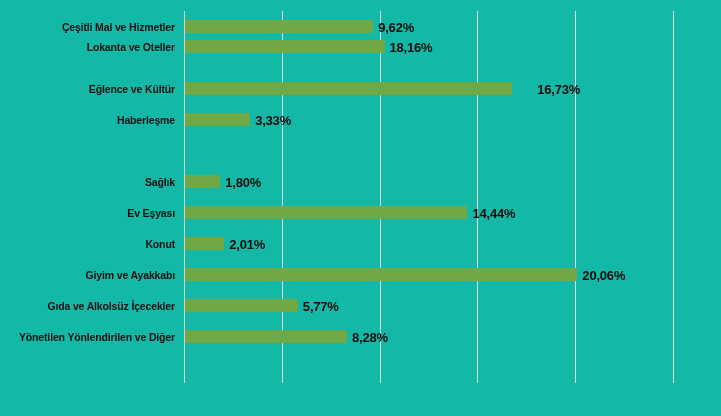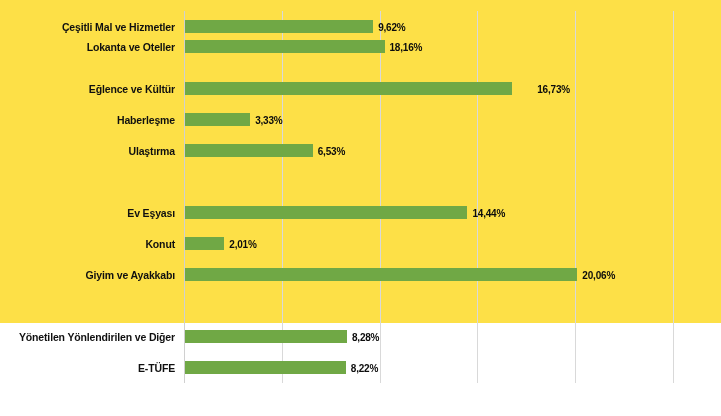--- a/index.html
+++ b/index.html
@@ -10,22 +10,22 @@
   body {
     width: 721px;
     height: 416px;
     font-family: "Liberation Sans", sans-serif;
     overflow: hidden;
   }
 
   #chart-root {
     position: relative;
     width: 721px;
-    height: 323px;
-    background: #fde047;
+    height: 416px;
+    background: #14b8a6;
   }
 
   
   #plot-area {
     position: absolute;
     left: 184px;
     top: 11px;
     width: 489px;   
     height: 372px;  
   }
@@ -69,21 +69,21 @@
     height: 13px;
     background: #70a845;
   }
 
   .bar-value {
     position: absolute;
     top: 50%;
     transform: translateY(-50%);
     margin-left: 6px;
     white-space: nowrap;
-    font-size: 10px;
+    font-size: 13px;
     font-weight: bold;
     color: #0c0c0c;
     letter-spacing: -0.2px;
   }
 </style>
 </head>
 <body>
 
 <div id="chart-root">
   <div id="plot-area">
@@ -107,44 +107,44 @@
       <div class="bar-row" style="top: 71px;">
         <span class="bar-label">Eğlence ve Kültür</span>
         <div class="bar" style="width: 327.239px; background: rgb(112, 168, 69);"></div>
         <span class="bar-value" style="left: 327.239px; margin-left: 26px;">16,73%</span>
       </div>
       <div class="bar-row" style="top: 102px;">
         <span class="bar-label">Haberleşme</span>
         <div class="bar" style="width: 65.1348px; background: rgb(112, 168, 69);"></div>
         <span class="bar-value" style="left: 65.1348px;">3,33%</span>
       </div>
-      <div class="bar-row" style="top: 133px;">
-        <span class="bar-label">Ulaştırma</span>
-        <div class="bar" style="width: 127.727px; background: rgb(112, 168, 69);"></div>
-        <span class="bar-value" style="left: 127.727px;">6,53%</span>
+      <div class="bar-row" style="top: 164px;">
+        <span class="bar-label">Sağlık</span>
+        <div class="bar" style="width: 35.208px; background: rgb(112, 168, 69);"></div>
+        <span class="bar-value" style="left: 35.208px;">1,80%</span>
       </div>
       <div class="bar-row" style="top: 195px;">
         <span class="bar-label">Ev Eşyası</span>
         <div class="bar" style="width: 282.446px; background: rgb(112, 168, 69);"></div>
         <span class="bar-value" style="left: 282.446px;">14,44%</span>
       </div>
       <div class="bar-row" style="top: 226px;">
         <span class="bar-label">Konut</span>
         <div class="bar" style="width: 39.3156px; background: rgb(112, 168, 69);"></div>
         <span class="bar-value" style="left: 39.3156px;">2,01%</span>
       </div>
       <div class="bar-row" style="top: 257px; text-decoration: underline;">
         <span class="bar-label">Giyim ve Ayakkabı</span>
         <div class="bar" style="width: 392.374px; background: rgb(112, 168, 69);"></div>
         <span class="bar-value" style="left: 392.374px;">20,06%</span>
       </div>
+      <div class="bar-row" style="top: 288px;">
+        <span class="bar-label">Gıda ve Alkolsüz İçecekler</span>
+        <div class="bar" style="width: 112.861px; background: rgb(112, 168, 69);"></div>
+        <span class="bar-value" style="left: 112.861px;">5,77%</span>
+      </div>
       <div class="bar-row" style="top: 319px; padding-left: 44px;">
         <span class="bar-label">Yönetilen Yönlendirilen ve Diğer</span>
         <div class="bar" style="width: 161.957px; background: rgb(112, 168, 69);"></div>
         <span class="bar-value" style="left: 161.957px;">8,28%</span>
       </div>
-      <div class="bar-row" style="top: 350px;">
-        <span class="bar-label">E-TÜFE</span>
-        <div class="bar" style="width: 160.783px; background: rgb(112, 168, 69);"></div>
-        <span class="bar-value" style="left: 160.783px;">8,22%</span>
-      </div>
     </div>
 </div>
 
 </body></html>

